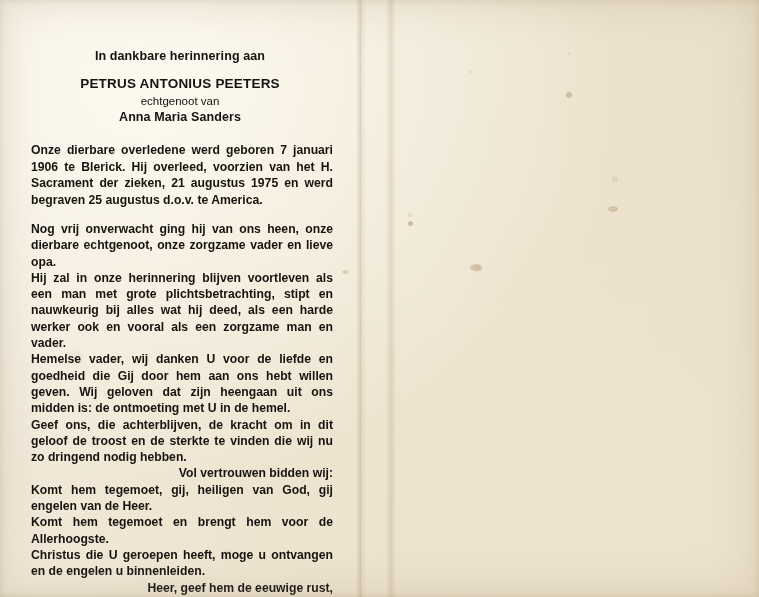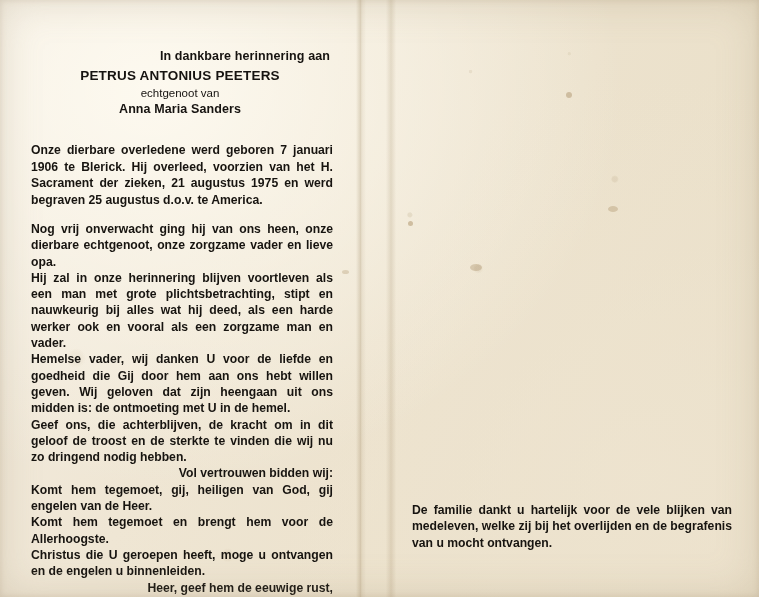--- a/index.html
+++ b/index.html
@@ -73,22 +73,21 @@
     left: 30px;
     top: 49px;
     width: 300px;
     text-align: center;
     color: #161310;
   }
   .line-1 {
     font-size: 12.5px;
     font-weight: bold;
     letter-spacing: 0.1px;
-    margin-bottom: 5px;
-    text-align: right;
+    margin-bottom: 13px;
   }
   .line-2 {
     font-size: 13.5px;
     font-weight: bold;
     letter-spacing: 0.2px;
     margin-bottom: 4px;
   }
   .line-3 {
     font-size: 11.5px;
     font-weight: normal;
@@ -186,18 +185,15 @@
       <p class="last-left">Heer, geef hem de eeuwige rust,</p>
       <p class="last-left">en het eeuwige licht verlichte hem. Dat hij moge rusten in vrede.</p>
     </div>
 
   </div>
 
   <div class="right-page">
     
   </div>
 
-  <div class="thanks">
-    <p>De familie dankt u hartelijk voor de vele blijken van medeleven, welke zij bij het overlijden en de begrafenis van u mocht ontvangen.</p>
-  </div>
 
   <div class="edge-shade"></div>
 </div>
 
 </body></html>

